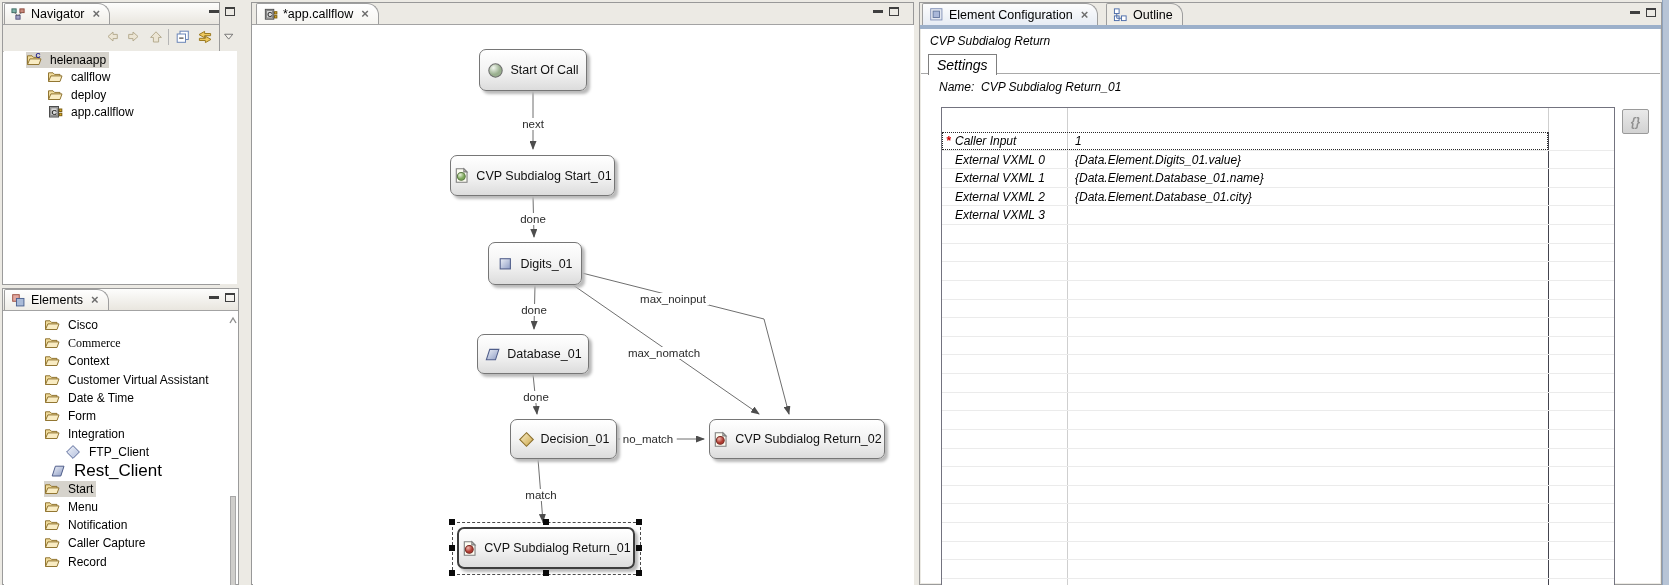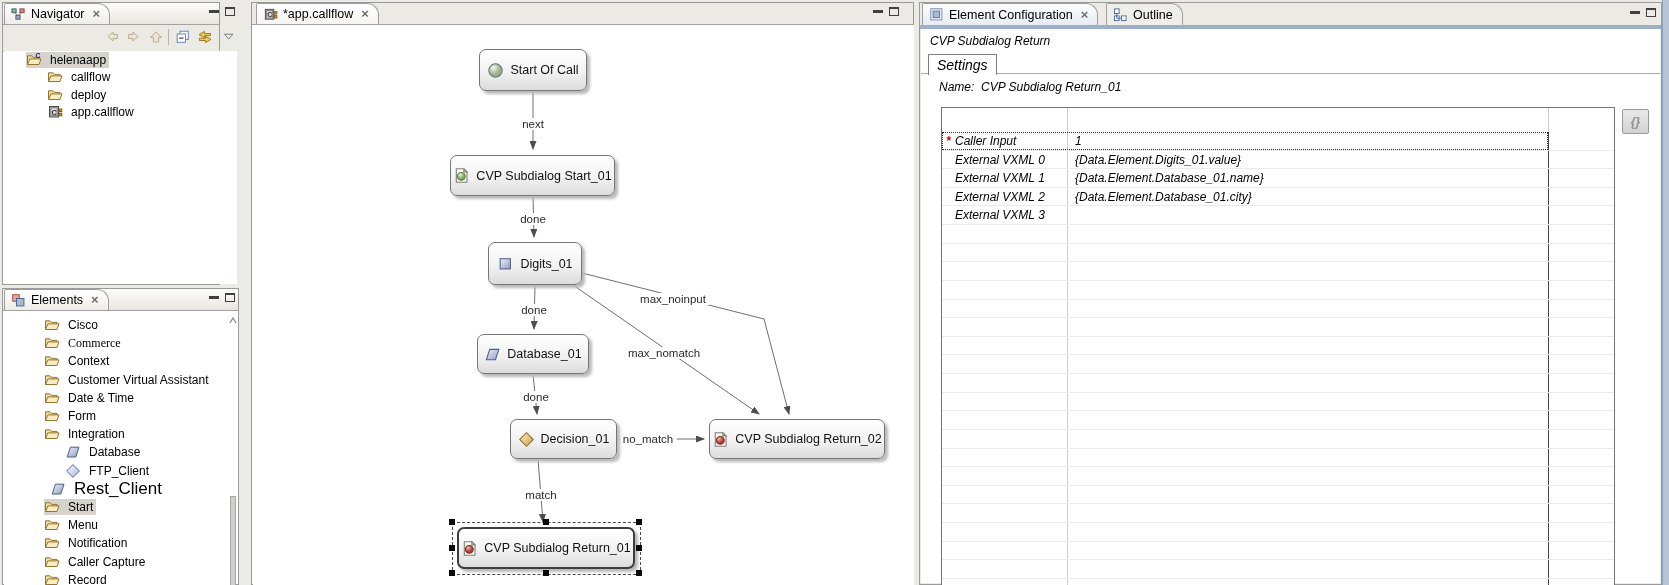--- a/index.html
+++ b/index.html
@@ -280,30 +280,20 @@
                 <path d="M3.9 6.9 L15 6.9 L13 12.5 L1.5 12.5 Z" fill="#f9ecc3" stroke="#927632"></path>
               </svg>
             </span>
             <span class="lbl">Integration</span>
           </span>
         </div>
         <div class="trow" style="height: 18.2px; padding-left: 61px; font-size: 12px;">
           <span class="" style="display: inline-flex; align-items: center; gap: 5px;">
             <span class="icn">
               <svg width="16" height="16" viewBox="0 0 16 16">
-                <path d="M5.4 3.2 H14 L10.8 13 H2.2 Z" fill="url(#gBlue)" stroke="#505e8a"></path>
-              </svg>
-            </span>
-            <span class="lbl">Database</span>
-          </span>
-        </div>
-        <div class="trow" style="height: 18.2px; padding-left: 61px; font-size: 12px;">
-          <span class="" style="display: inline-flex; align-items: center; gap: 5px;">
-            <span class="icn">
-              <svg width="16" height="16" viewBox="0 0 16 16">
                 <path d="M8 1.6 L14.4 8 L8 14.4 L1.6 8 Z" fill="url(#gBlueD)" stroke="#5a6a9a"></path>
               </svg>
             </span>
             <span class="lbl">FTP_Client</span>
           </span>
         </div>
         <div class="trow" style="height: 18.2px; padding-left: 46px; font-size: 17px;">
           <span class="" style="display: inline-flex; align-items: center; gap: 5px;">
             <span class="icn">
               <svg width="16" height="16" viewBox="0 0 16 16">

